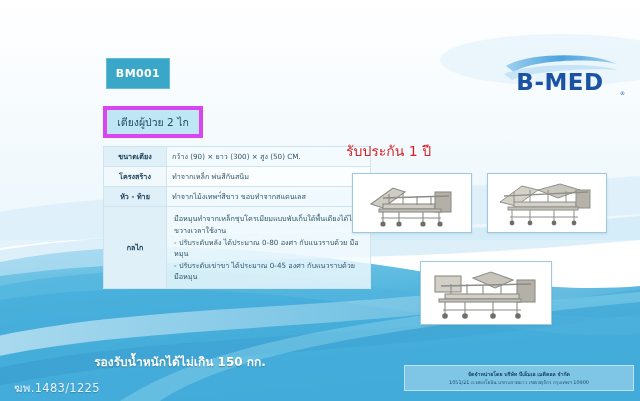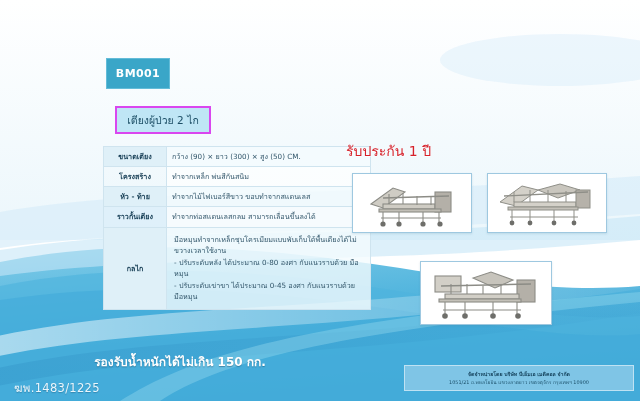--- a/index.html
+++ b/index.html
@@ -15,23 +15,23 @@
 
   
   .badge-code{
     position:absolute;left:106px;top:58px;width:62px;height:29px;
     background:#3aa6c8;border:1px solid #63bcd8;
     display:flex;align-items:center;justify-content:center;
     color:#ffffff;font-size:11px;letter-spacing:.4px;font-weight:bold;
   }
   .badge-name{
     position:absolute;left:103px;top:106px;width:92px;height:24px;
-    background:#bfe6f5;border:2px solid #d946ef;
+    background:#bfe6f5;border:4px solid #d946ef;
     display:flex;align-items:center;justify-content:center;
-    color:#1d4f66;font-size:10.5px;margin-left:12px;
+    color:#1d4f66;font-size:10.5px;
   }
 
   
   .logo{position:absolute;left:492px;top:50px;width:136px;height:50px;}
   .logo svg{display:block;}
 
   
   .spec-table{
     position:absolute;left:103px;top:146px;width:268px;
     border-collapse:collapse;font-size:7.2px;color:#2b4a5c;
@@ -145,38 +145,49 @@
   </svg>
 
   <div class="badge-code">
     <span>BM001</span>
   </div>
 
   <div class="badge-name">
     <span>เตียงผู้ป่วย 2 ไก</span>
   </div>
 
+  <div class="logo">
+    <svg viewBox="0 0 136 50">
+      <defs>
+        <linearGradient id="swoosh" x1="0" y1="0" x2="1" y2="0">
+          <stop offset="0%" stop-color="#9ed0ee"></stop>
+          <stop offset="50%" stop-color="#4ba3dd"></stop>
+          <stop offset="100%" stop-color="#9ed0ee"></stop>
+        </linearGradient>
+      </defs>
+      <path d="M14,16 C36,2 104,2 124,14 C106,8 40,9 22,22 Z" fill="url(#swoosh)"></path>
+      <path d="M12,24 C34,14 100,12 126,20 C104,18 42,20 20,30 Z" fill="#bfe0f4" opacity="0.85"></path>
+      <text x="68" y="40" text-anchor="middle" font-family="'DejaVu Sans','Liberation Sans',sans-serif" font-size="23" font-weight="bold" fill="#1b52a4" letter-spacing="0.5">B-MED</text>
+      <text x="128" y="45" font-family="'DejaVu Sans',sans-serif" font-size="5" fill="#1b52a4">®</text>
+    </svg>
+  </div>
 
   <table class="spec-table">
     <tbody>
       <tr class="alt">
         <td class="lbl">ขนาดเตียง</td>
         <td class="val">กว้าง (90) × ยาว (300) × สูง (50) CM.</td>
       </tr>
       <tr>
         <td class="lbl">โครงสร้าง</td>
         <td class="val">ทำจากเหล็ก พ่นสีกันสนิม</td>
       </tr>
       <tr class="alt">
         <td class="lbl">หัว - ท้าย</td>
-        <td class="val">ทำจากไม้ไฟเบอร์สีขาว ขอบทำจากสแตนเลส</td>
-      </tr>
-      <tr>
-        <td class="lbl">ราวกั้นเตียง</td>
-        <td class="val">ทำจากท่อสแตนเลสกลม สามารถเลื่อนขึ้นลงได้</td>
+        <td class="val">ทำจากไม้งเทพฯ์สีขาว ขอบทำจากสแตนเลส</td>
       </tr>
       <tr class="alt">
         <td class="lbl">กลไก</td>
         <td class="val">
           <ul class="mech-list">
             <li>มือหมุนทำจากเหล็กชุบโครเมียมแบบพับเก็บใต้พื้นเตียงได้ไม่ขวางเวลาใช้งาน</li>
             <li>- ปรับระดับหลัง ได้ประมาณ 0-80 องศา กับแนวราบด้วย  มือหมุน</li>
             <li>- ปรับระดับเข่าขา ได้ประมาณ 0-45 องศา กับแนวราบด้วยมือหมุน</li>
           </ul>
         </td>

